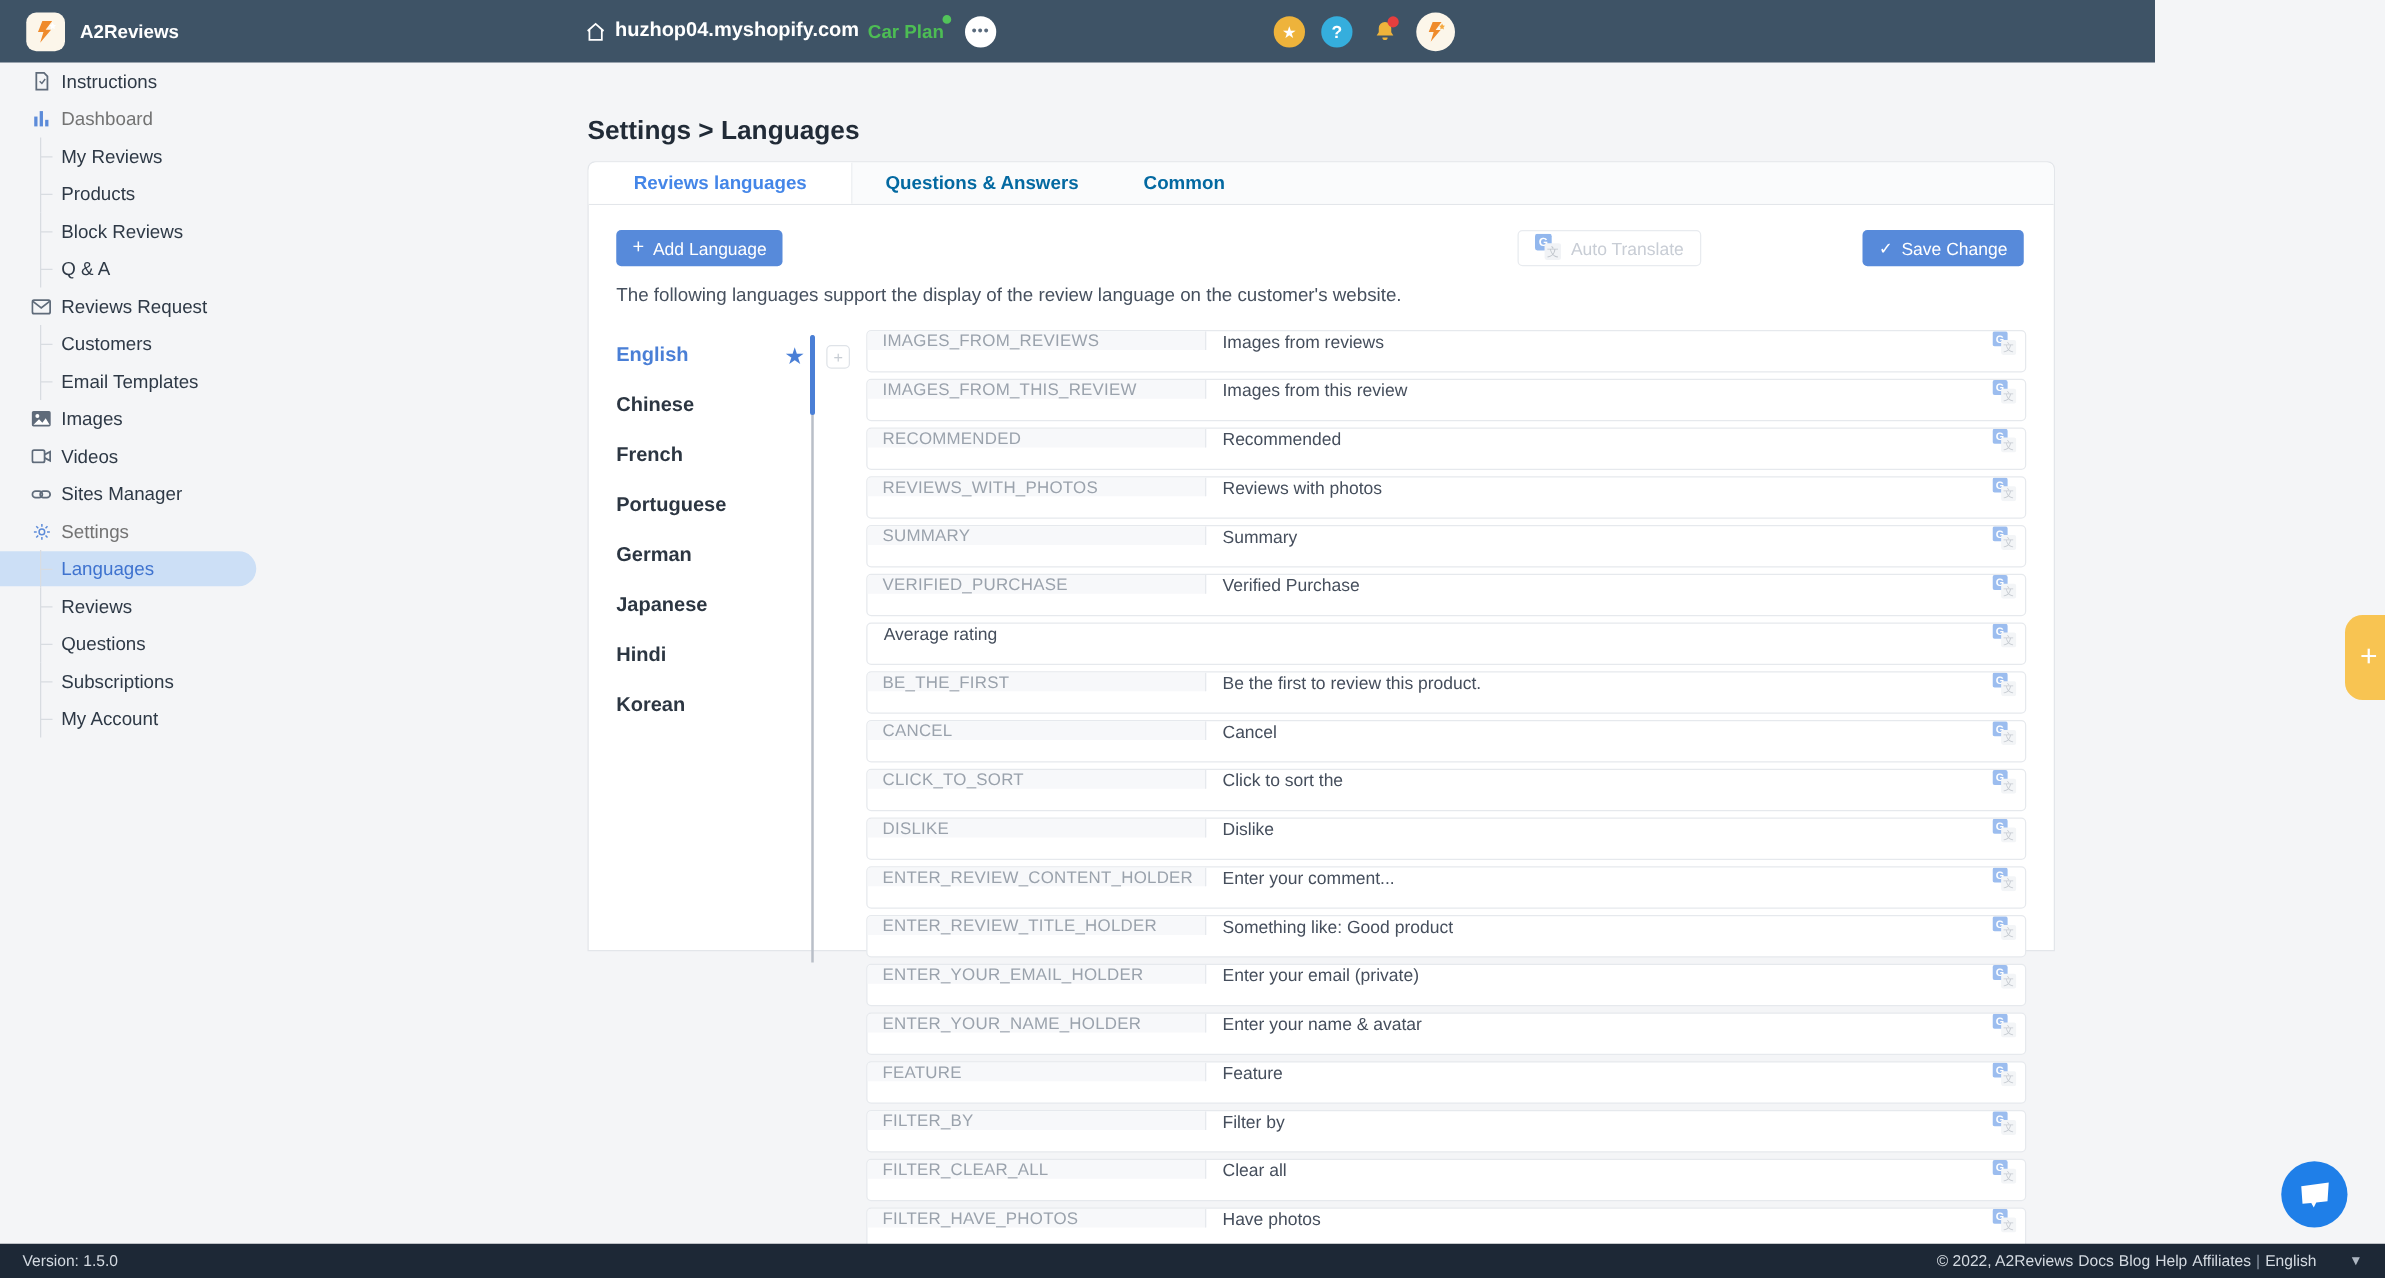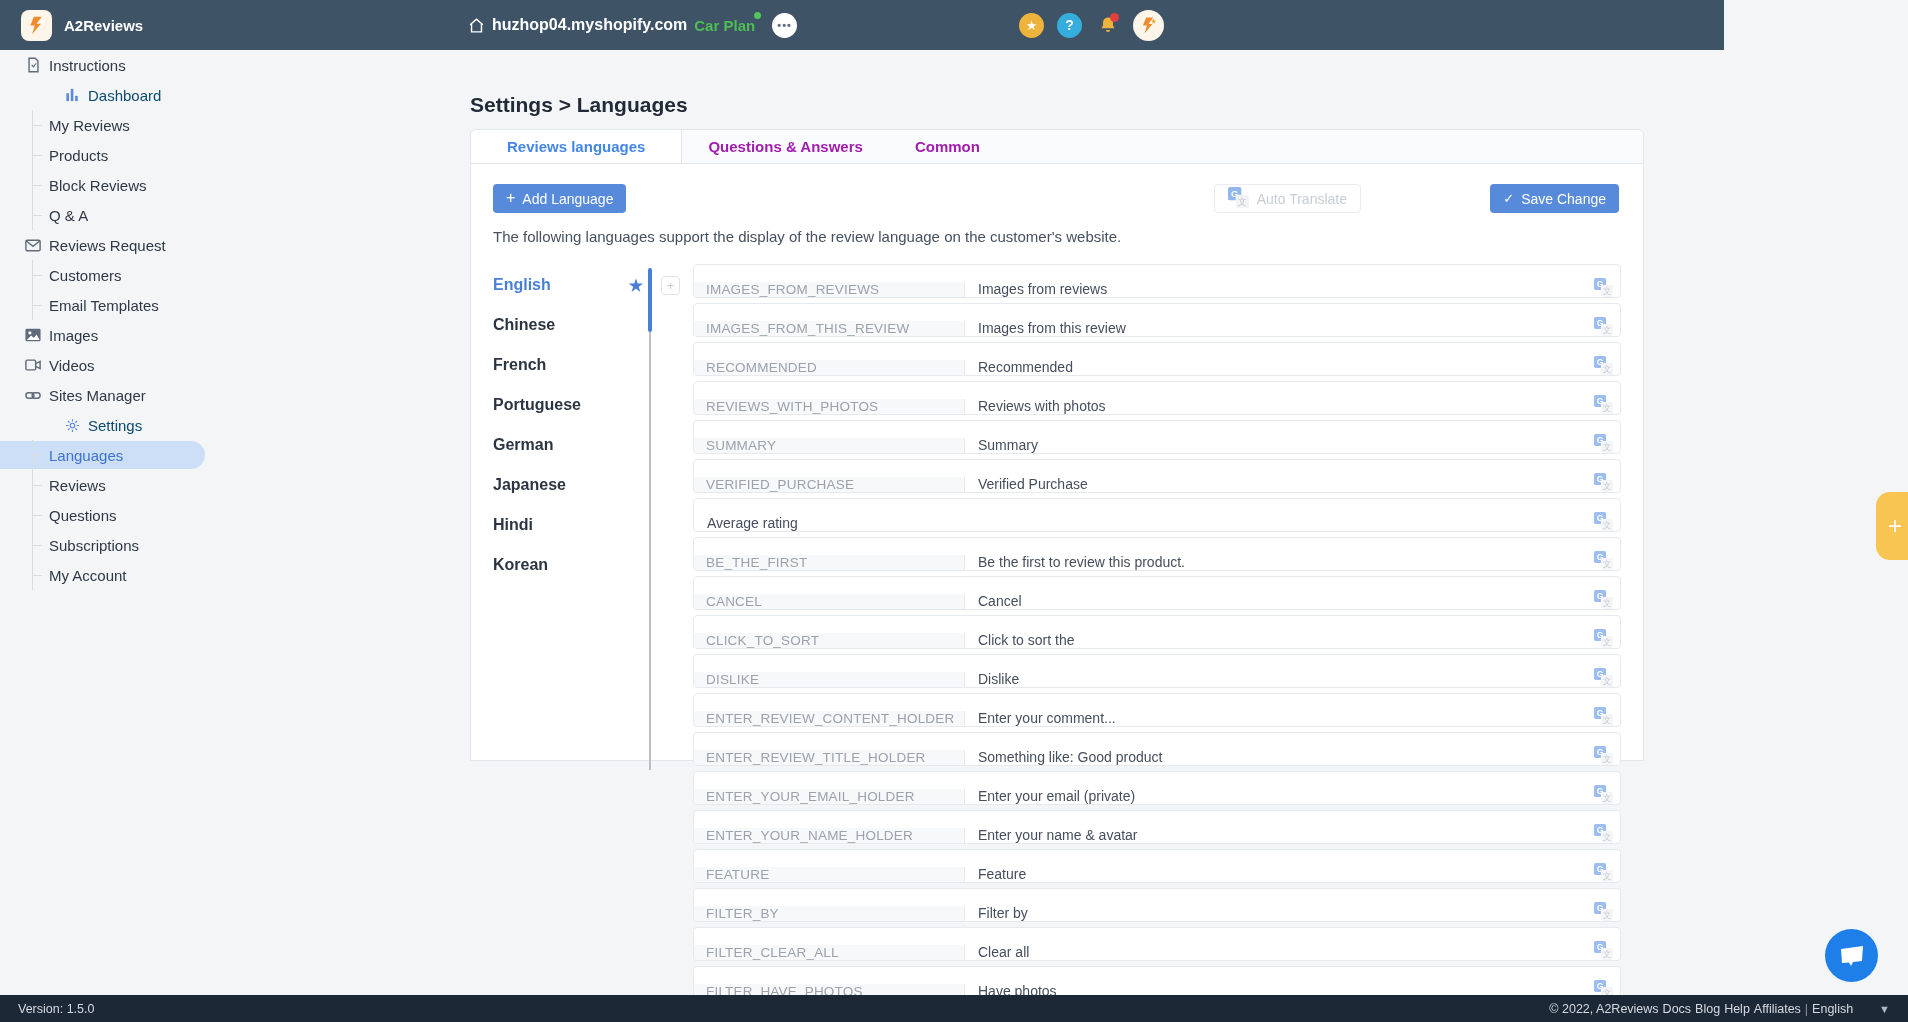--- a/index.html
+++ b/index.html
@@ -25,31 +25,31 @@
   .tb-avatar { width:31px; height:31px; background:#fcf6ea; }
 
   
   .sidebar { position:absolute; left:0; top:50px; width:230px; height:945px; }
   .side-item { position:relative; height:30px; display:flex; align-items:center; cursor:pointer; font-size:15px; color:#2e3946; }
   .side-item .ic { position:absolute; left:24px; width:18px; display:flex; justify-content:center; }
   .side-item .lbl { position:absolute; left:49px; white-space:nowrap; }
   .side-item.lv1 .lbl { left:49px; }
   .side-item.lv1::before { content:""; position:absolute; left:32px; top:0; bottom:0; width:1px; background:#d8dce1; }
   .side-item.lv1::after { content:""; position:absolute; left:32px; top:50%; width:10px; height:1px; background:#d8dce1; }
-  .side-item.blue { color:#0c4a6e;margin-left:39px; }
+  .side-item.blue { color:#737373; }
   .side-item.blue .lbl { font-weight:normal; }
   .side-item.active-pill { color:#3f73cf; }
   .side-item.active-pill .pill { position:absolute; left:0; top:1px; width:205px; height:28px; background:#ccdff6; border-radius:0 14px 14px 0; z-index:-1; }
 
   
   .page-title { position:absolute; left:470px; top:76px; font-size:21px; font-weight:600; color:#212b37;margin-top:17px; }
 
   .card { position:absolute; left:470px; top:129px; width:1174px; height:632px; background:#ffffff; border:1px solid #e3e6ea; border-radius:6px 6px 0 0; }
   .tabbar { position:relative; height:34px; background:#fafbfc; border-bottom:1px solid #e3e6ea; border-radius:6px 6px 0 0; display:flex; align-items:stretch; }
-  .tab { display:flex; align-items:center; padding:0 26px; font-size:15px; font-weight:600; color:#a21caf; cursor:pointer; }
+  .tab { display:flex; align-items:center; padding:0 26px; font-size:15px; font-weight:600; color:#0369a1; cursor:pointer; }
   .tab.active { background:#ffffff; color:#4486e8; border-right:1px solid #e3e6ea; border-radius:6px 0 0 0; padding:0 36px; }
 
   .btn { display:inline-flex; align-items:center; border-radius:4px; font-size:14px; cursor:pointer; height:29px; padding:0 13px; }
   .btn-blue { background:#578ada; color:#ffffff; }
   .btn-blue .plus { font-size:16px; font-weight:normal; margin-right:7px; margin-top:-2px; }
   .btn-blue .check { font-size:13px; margin-right:7px; }
   .btn-ghost { background:#ffffff; border:1px solid #e8ebef; color:#c8cdd5; }
   .add-lang { position:absolute; left:22px; top:54px; }
   .auto-translate { position:absolute; right:282px; top:54px; }
   .save-change { position:absolute; right:24px; top:54px; }
@@ -60,21 +60,21 @@
   .lang-list { position:absolute; left:22px; top:135px; width:150px; }
   .lang-item { height:40px; display:flex; align-items:center; justify-content:space-between; font-size:16px; font-weight:600; color:#2c3642; cursor:pointer; }
   .lang-item.active { color:#4a7fd6; }
   .lang-item .star { color:#4a7fd6; font-size:16px; }
 
   .vline { position:absolute; left:178px; top:138px; width:2px; height:502px; background:#b9bfc8; }
   .vline .thumb { position:absolute; left:-1px; top:0; width:4px; height:64px; background:#4a7fd6; border-radius:2px; }
   .collapse-btn { position:absolute; left:190px; top:146px; width:19px; height:19px; border:1px solid #dfe3e8; border-radius:4px; background:#fff; color:#c6ccd3; font-size:13px; display:flex; align-items:center; justify-content:center; cursor:pointer; }
 
   .trans-table { position:absolute; left:222px; top:134px; width:928px; }
-  .trow { display:flex; align-items:flex-end; height:34px; margin-bottom:5px; border:1px solid #e6e9ed; border-radius:4px; background:#ffffff; overflow:hidden; }
+  .trow { display:flex; align-items:flex-start; height:34px; margin-bottom:5px; border:1px solid #e6e9ed; border-radius:4px; background:#ffffff; overflow:hidden; }
   .tkey { width:271px; background:#f7f8fa; border-right:1px solid #e6e9ed; display:flex; align-items:center; padding-left:12px; font-size:13.5px; color:#9aa2ac; letter-spacing:.2px; }
   .tval { flex:1; display:flex; align-items:center; padding-left:13px; font-size:14px; color:#454e5c; }
   .trow .gt { display:flex; align-items:center; padding-right:7px; opacity:.5; cursor:pointer; }
 
   
   .orange-tab { position:absolute; left:1876px; top:492px; width:60px; height:68px; background:#f8c452; border-radius:14px; color:#fff; font-size:24px; font-weight:300; display:flex; align-items:center; padding-left:12px; cursor:pointer; z-index:45; }
   .chat-bubble { position:absolute; left:1825px; top:929px; width:53px; height:53px; border-radius:50%; background:#1f7fe8; display:flex; align-items:center; justify-content:center; cursor:pointer; z-index:60; }
 
   
   .footer { position:absolute; left:0; top:995px; width:1908px; height:27px; background:#1d2836; color:#d4dae1; font-size:12.5px; display:flex; align-items:center; z-index:50; }

